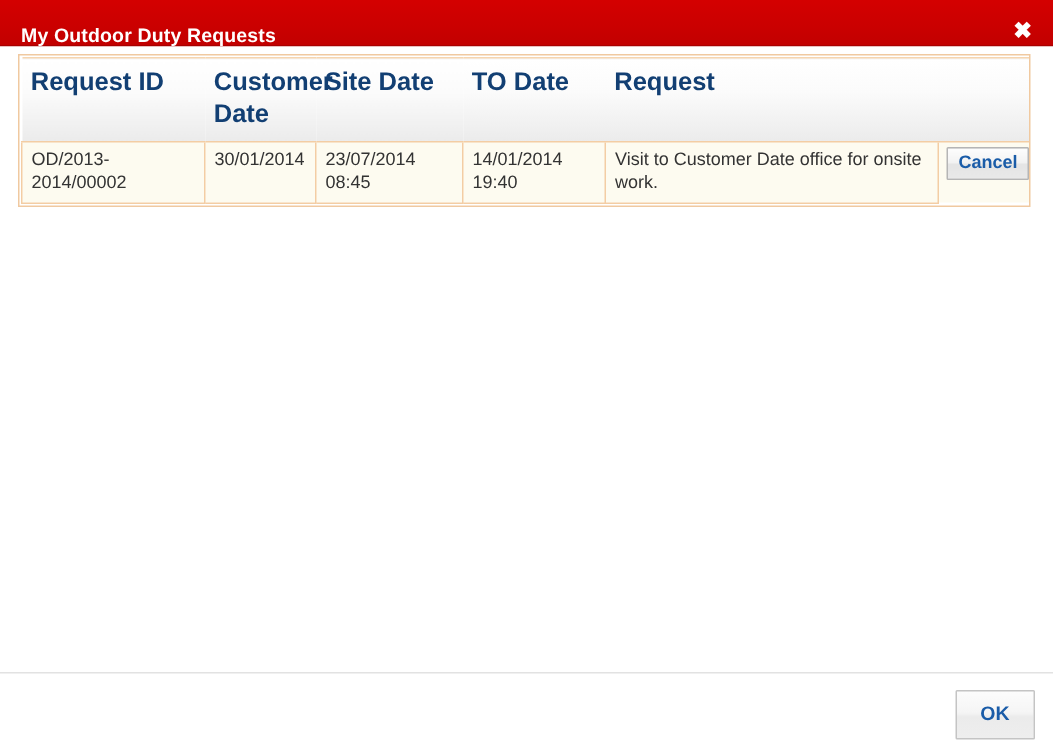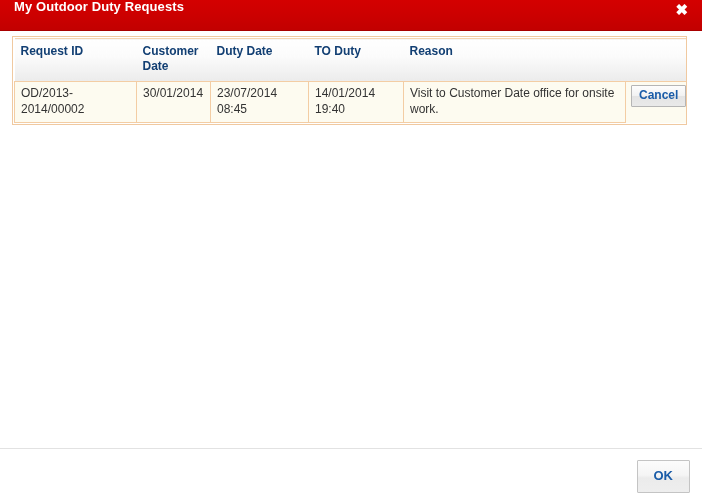--- a/index.html
+++ b/index.html
@@ -27,21 +27,21 @@
   }
 
   
   .titlebar {
     position: relative;
     height: 31px;
     flex: 0 0 31px;
     background: linear-gradient(to bottom, #d40000 0%, #cb0000 55%, #c20000 100%);
     border-bottom: 1px solid #a80000;
     display: flex;
-    align-items: flex-start;
+    align-items: flex-end;
     justify-content: space-between;
     padding: 0 10px 0 14px;
     box-sizing: border-box;
   }
   .titlebar-title {
     color: #ffffff;
     font-size: 13px;
     font-weight: bold;
     letter-spacing: 0.1px;
     white-space: nowrap;
@@ -79,21 +79,21 @@
     width: 100%;
     table-layout: fixed;
   }
 
   table.grid thead th {
     background: linear-gradient(to bottom, #ffffff 0%, #fbfbfb 40%, #ebebeb 100%);
     border-top: 1px solid #f6d5b0;
     border-bottom: 1px solid #f3cda4;
     color: #123f73;
     font-weight: bold;
-    font-size: 12px;
+    font-size: 17px;
     text-align: left;
     padding: 5px 6px 7px 6px;
     vertical-align: top;
     line-height: 1.25;
   }
 
   table.grid tbody td {
     background: #fdfbf0;
     border: 1px solid #f3cda4;
     color: #333333;
@@ -182,23 +182,23 @@
           <col class="c-reqdate">
           <col class="c-from">
           <col class="c-to">
           <col class="c-reason">
           <col class="c-action">
         </colgroup>
         <thead>
           <tr>
             <th>Request ID</th>
             <th>Customer Date</th>
-            <th>Duty Date</th>
-            <th>TO Duty</th>
-            <th>Reason</th>
+            <th>Site Date</th>
+            <th>TO Date</th>
+            <th>Request</th>
             <th></th>
           </tr>
         </thead>
         <tbody>
           <tr>
             <td>OD/2013-2014/00002</td>
             <td>30/01/2014</td>
             <td>23/07/2014 08:45</td>
             <td>14/01/2014 19:40</td>
             <td>Visit to Customer Date office for onsite work.</td>

